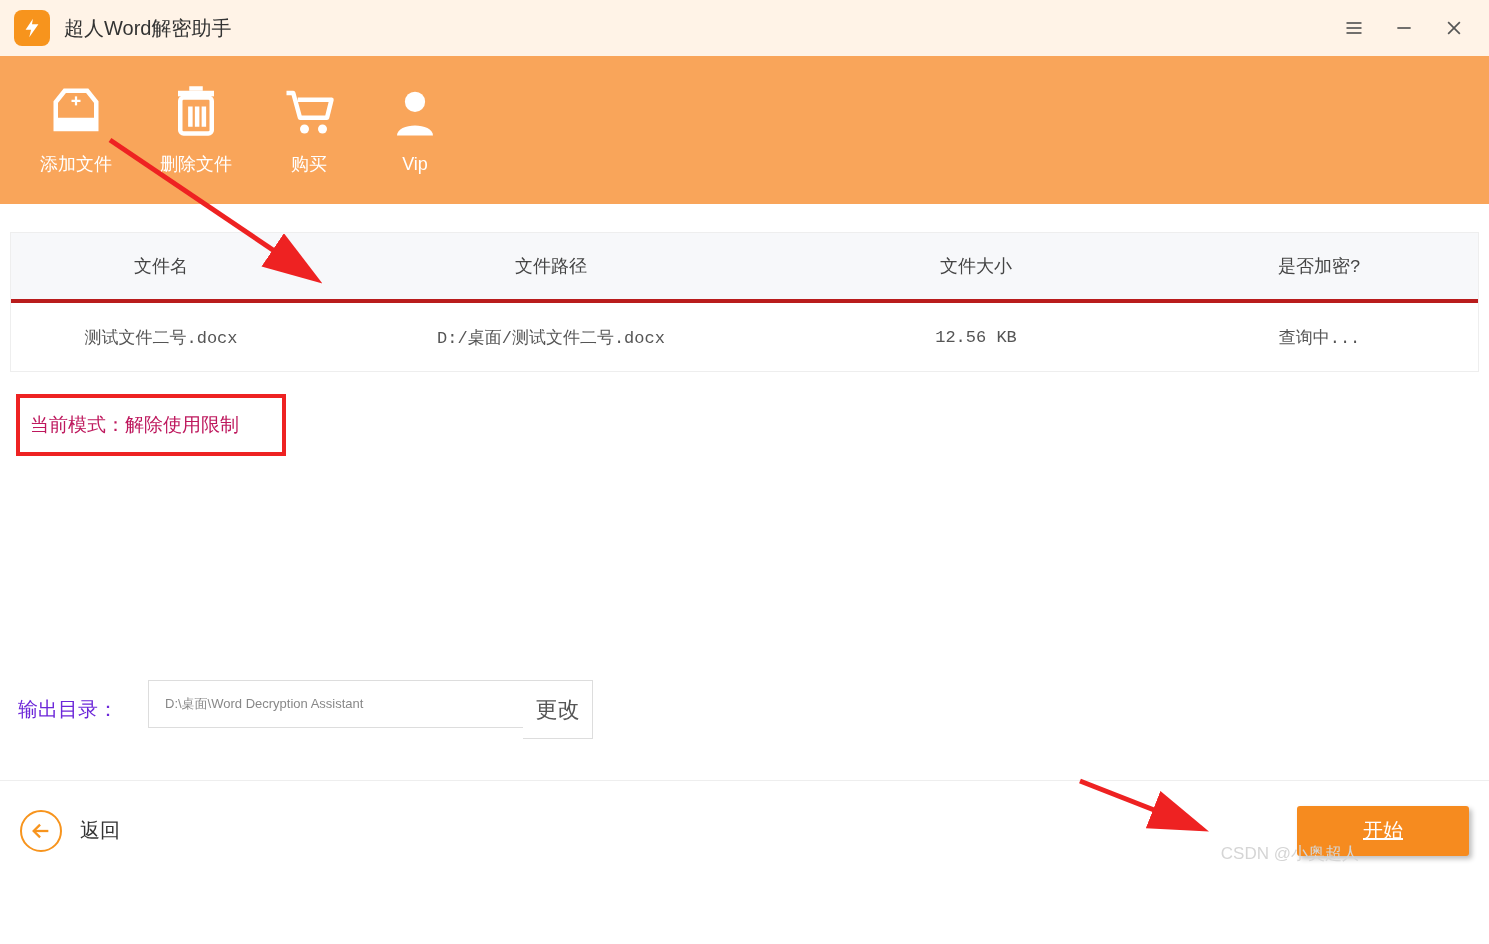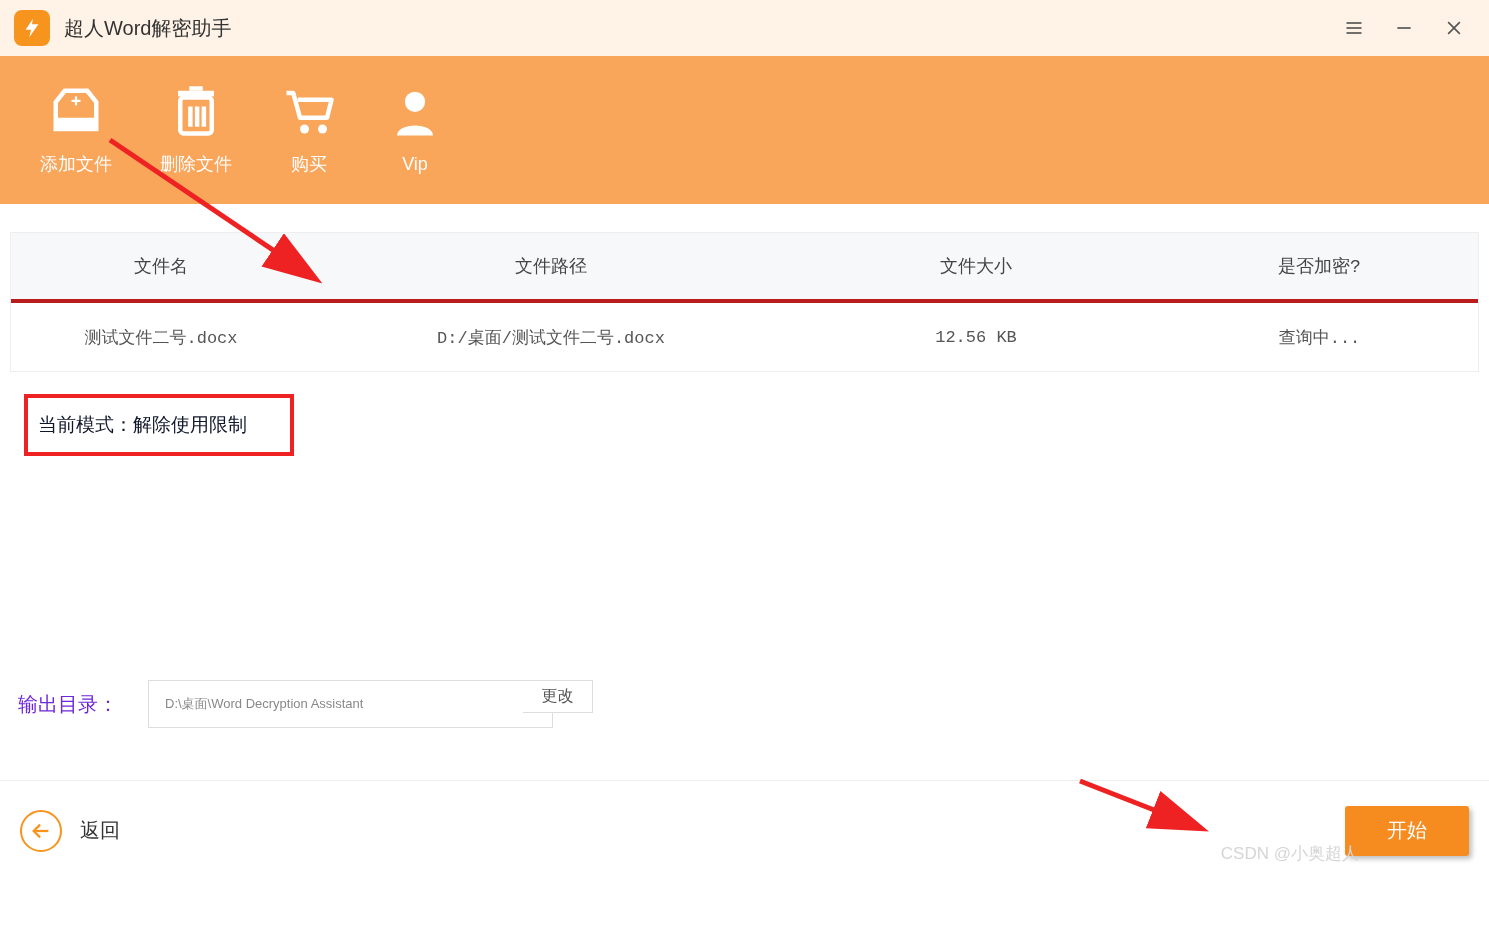--- a/index.html
+++ b/index.html
@@ -22,34 +22,34 @@
   .file-panel { margin: 28px 10px 0 10px; border: 1px solid #eee; background: #fff; }
   .file-header { display: flex; background: #f7f8fa; height: 66px; align-items: center; }
   .col { text-align: center; color: #444; font-size: 18px; font-family: Liberation Mono, monospace; }
   .col-name { width: 300px; }
   .col-path { width: 480px; }
   .col-size { width: 370px; }
   .col-enc  { flex: 1; }
   .file-row { display: flex; height: 72px; align-items: center; border-top: 4px solid #b91c1c; }
   .file-row .col { color: #555; font-size: 17px; }
 
-  .mode-box { margin: 22px 10px 0 24px; width: 270px; border: 4px solid #e22; padding: 14px 10px; font-size: 19px; color: #0f172a; }
+  .mode-box { margin: 22px 10px 0 16px; width: 270px; border: 4px solid #e22; padding: 14px 10px; font-size: 19px; color: #be185d; }
 
   .output-row { position: absolute; left: 18px; top: 680px; display: flex; align-items: center; gap: 30px; }
   .output-label { font-size: 20px; color: #6d28d9; }
   .output-path { width: 405px; height: 48px; border: 1px solid #ddd; display: flex; align-items: center; padding: 0 16px; color: #888; font-size: 13px; background: #fff; }
-  .change-btn { width: 70px; height: 33px; border: 1px solid #ddd; border-left: none; margin-left: -30px; display: flex; align-items: center; justify-content: center; color: #555; font-size: 16px; cursor: pointer; background: #fff; }
+  .change-btn { width: 70px; height: 59px; border: 1px solid #ddd; border-left: none; margin-left: -30px; display: flex; align-items: center; justify-content: center; color: #555; font-size: 22px; cursor: pointer; background: #fff; }
   .output-group { display: flex; }
 
   .footer { position: absolute; left: 0; right: 0; top: 780px; height: 100px; border-top: 1px solid #eee; display: flex; align-items: center; justify-content: space-between; padding: 0 20px 0 20px; }
   .back-group { display: flex; align-items: center; gap: 18px; cursor: pointer; }
   .back-circle { width: 42px; height: 42px; border: 2px solid #f7941d; border-radius: 50%; display: flex; align-items: center; justify-content: center; }
   .back-circle svg { width: 22px; height: 22px; stroke: #f7941d; stroke-width: 2.5; fill: none; }
   .back-label { font-size: 20px; color: #333; }
-  .start-btn { width: 124px; height: 50px; background: #f68b1f; color: #fff; font-size: 20px; display: flex; align-items: center; justify-content: center; cursor: pointer; border-radius: 3px; box-shadow: 3px 3px 5px rgba(0,0,0,.25); }
+  .start-btn { width: 172px; height: 50px; background: #f68b1f; color: #fff; font-size: 20px; display: flex; align-items: center; justify-content: center; cursor: pointer; border-radius: 3px; box-shadow: 3px 3px 5px rgba(0,0,0,.25); text-decoration: underline; }
 
   .watermark { position: absolute; right: 130px; top: 842px; color: #d5d5d5; font-size: 17px; }
 
   .annot-arrow { position: absolute; pointer-events: none; }
 </style>
 </head>
 <body>
 
 <div class="titlebar">
   <div class="titlebar-left">

